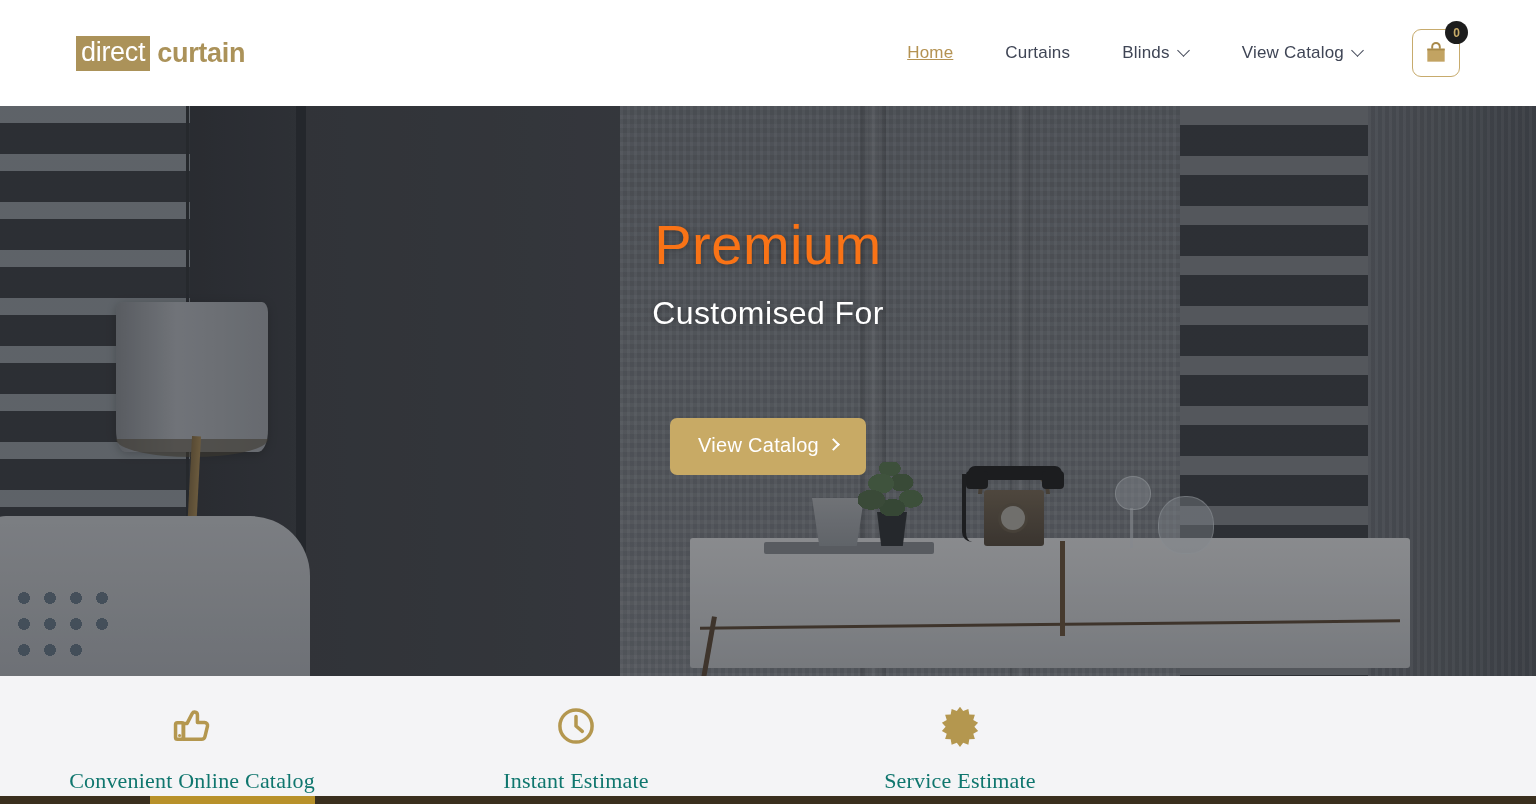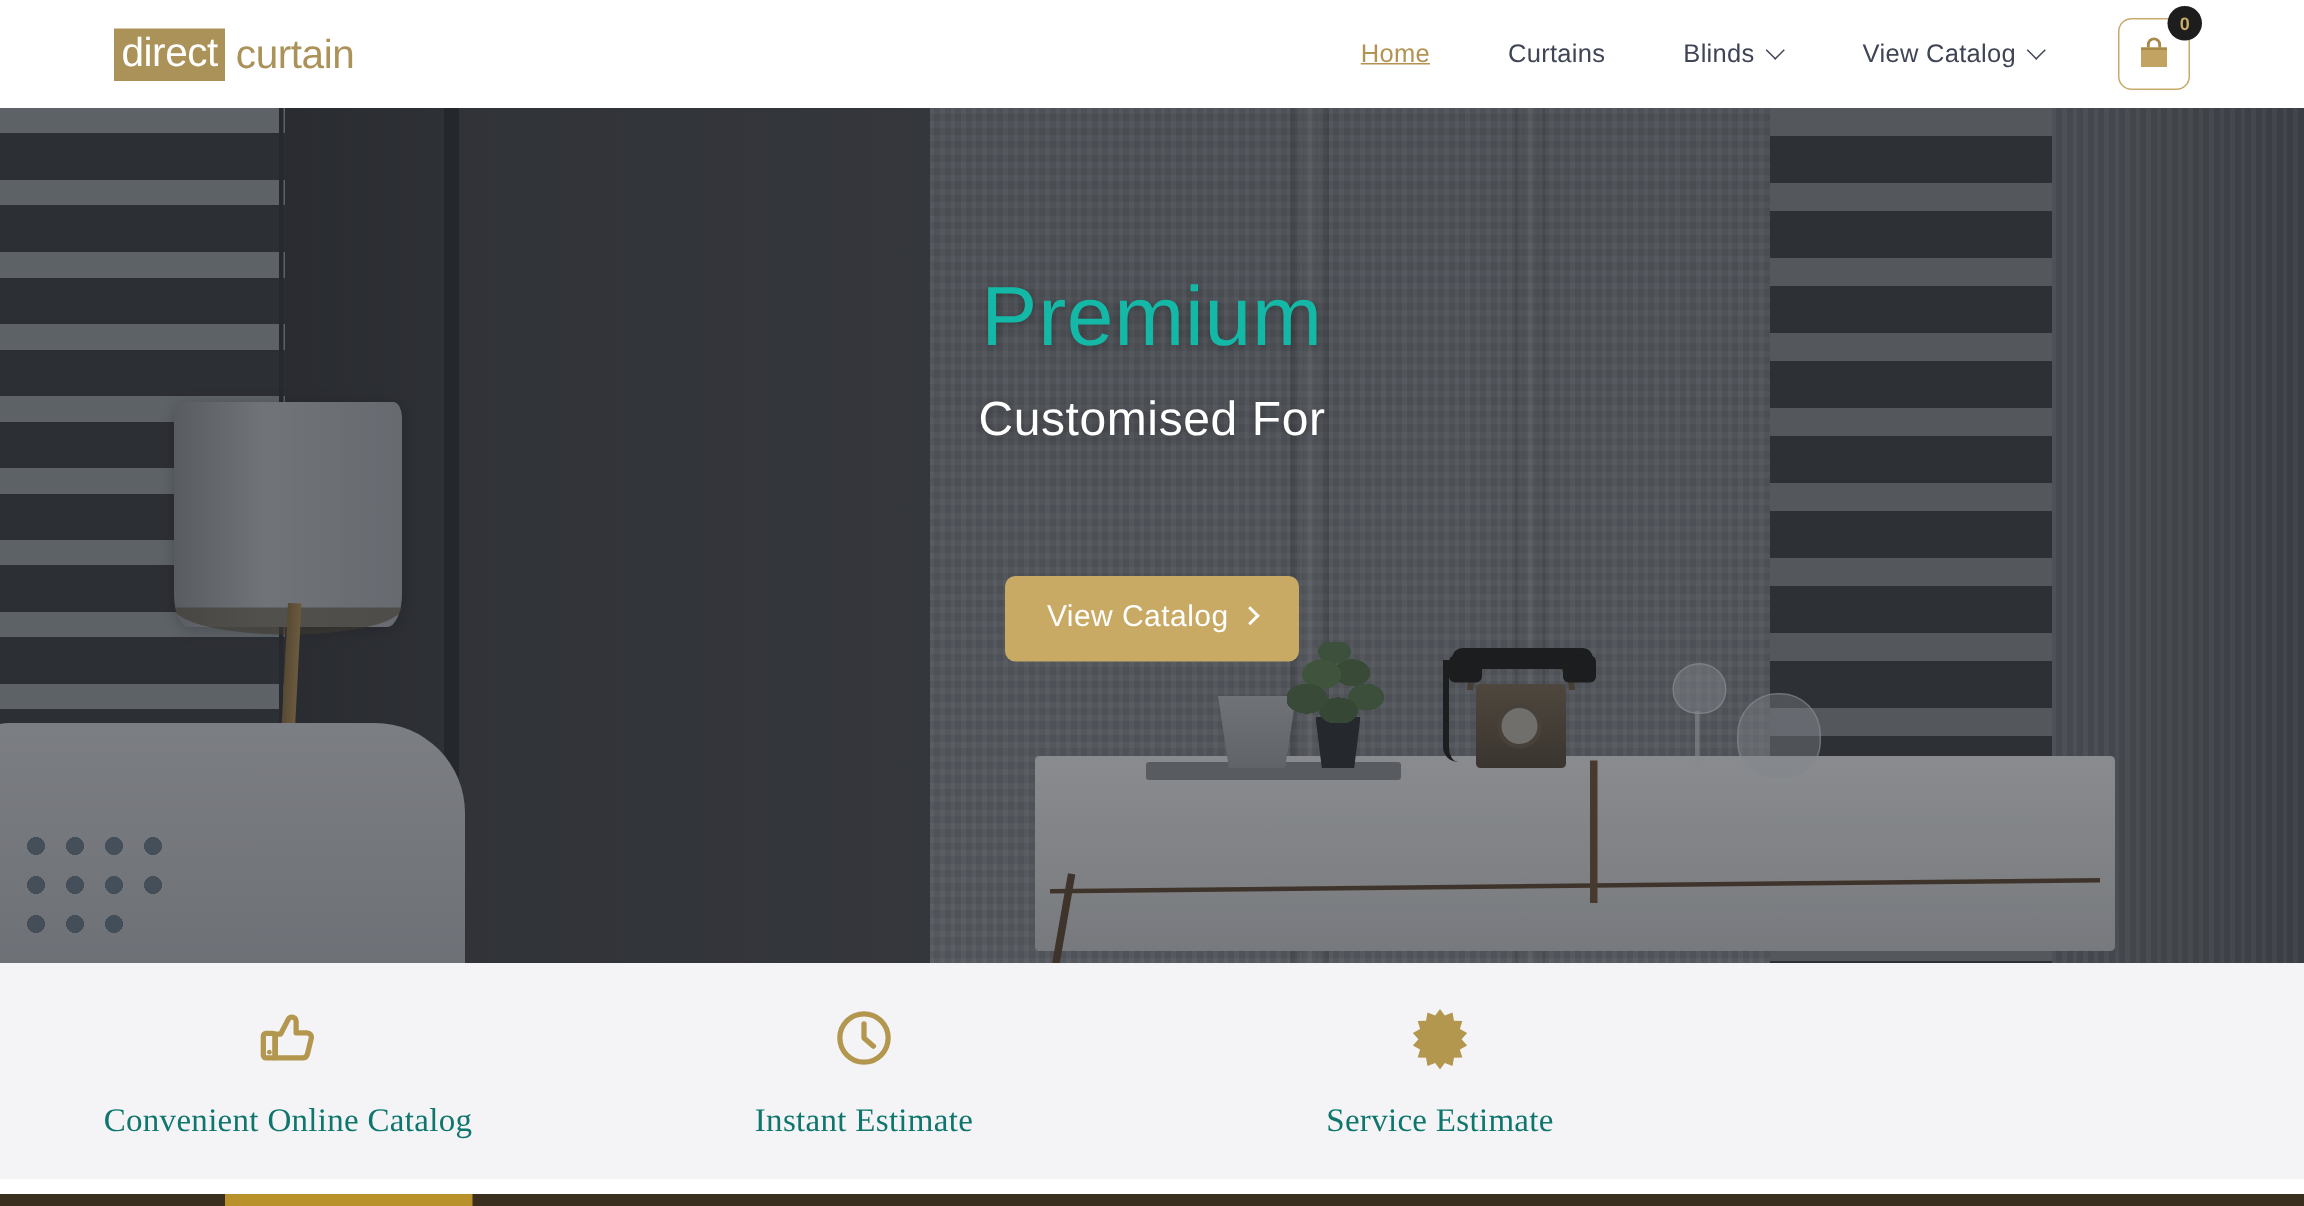--- a/index.html
+++ b/index.html
@@ -16,21 +16,21 @@
   .page {
     position: relative;
     width: 1536px;
     height: 804px;
     overflow: hidden;
   }
 
   
   .header {
     position: relative;
-    height: 72px;
+    height: 106px;
     width: 100%;
     background: #ffffff;
     display: flex;
     align-items: center;
     justify-content: space-between;
     padding: 0 76px 0 76px;
     z-index: 20;
   }
 
   .logo {
@@ -43,21 +43,21 @@
   }
   .logo-mark {
     background: #ab9259;
     color: #ffffff;
     padding: 3px 5px 5px 5px;
     font-weight: 400;
   }
   .logo-word {
     color: #ab9259;
     padding-left: 7px;
-    font-weight: 400;
+    font-weight: 700;
   }
 
   .nav {
     display: flex;
     align-items: center;
     gap: 0;
   }
   .nav-item {
     display: flex;
     align-items: center;
@@ -431,21 +431,21 @@
   .hero-content {
     position: absolute;
     inset: 0;
     display: flex;
     flex-direction: column;
     align-items: center;
     z-index: 5;
     padding-top: 109px;
   }
   .hero-title {
-    color: #14b8a6;
+    color: #f97316;
     font-size: 56px;
     line-height: 1.06;
     text-align: left;
     font-weight: 400;
     letter-spacing: 0.5px;
     text-shadow: 0 1px 7px rgba(0,0,0,0.35);
   }
   .hero-sub {
     margin-top: 22px;
     color: #ffffff;

